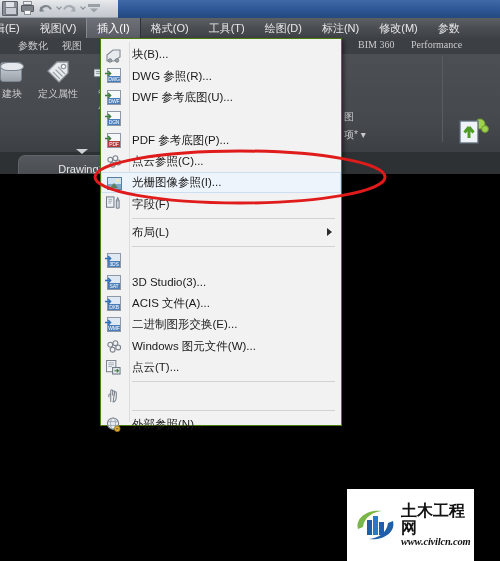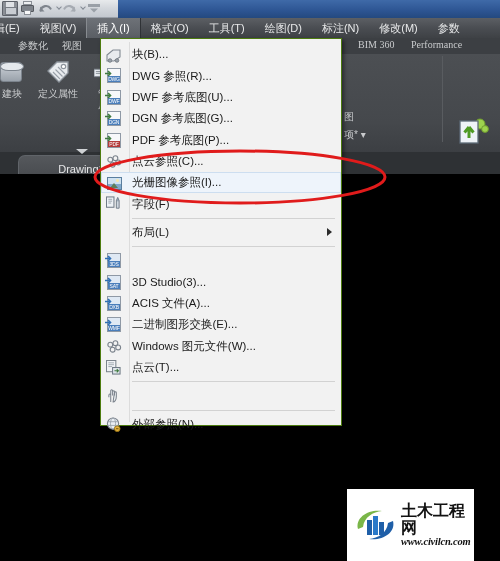--- a/index.html
+++ b/index.html
@@ -400,21 +400,20 @@
 
     <div class="mrow">
       <span class="mico">
         <span class="docico">
             <span class="tag">DGN</span>
           </span>
         <svg width="10" height="9" style="position:absolute;left:-1px;top:2px;" viewBox="0 0 10 9">
           <path d="M1 4.5 L6 4.5 M4 2 L6.5 4.5 L4 7" stroke="#3f7a3f" stroke-width="1.6" fill="none"></path>
         </svg>
       </span>
-      <span class="label">DGN 参考底图(G)...</span>
     </div>
 
     <div class="mrow">
       <span class="mico">
         <span class="docico">
             <span class="tag" style="background:#b33a3a;">PDF</span>
           </span>
         <svg width="10" height="9" style="position:absolute;left:-1px;top:2px;" viewBox="0 0 10 9">
           <path d="M1 4.5 L6 4.5 M4 2 L6.5 4.5 L4 7" stroke="#3f7a3f" stroke-width="1.6" fill="none"></path>
         </svg>

